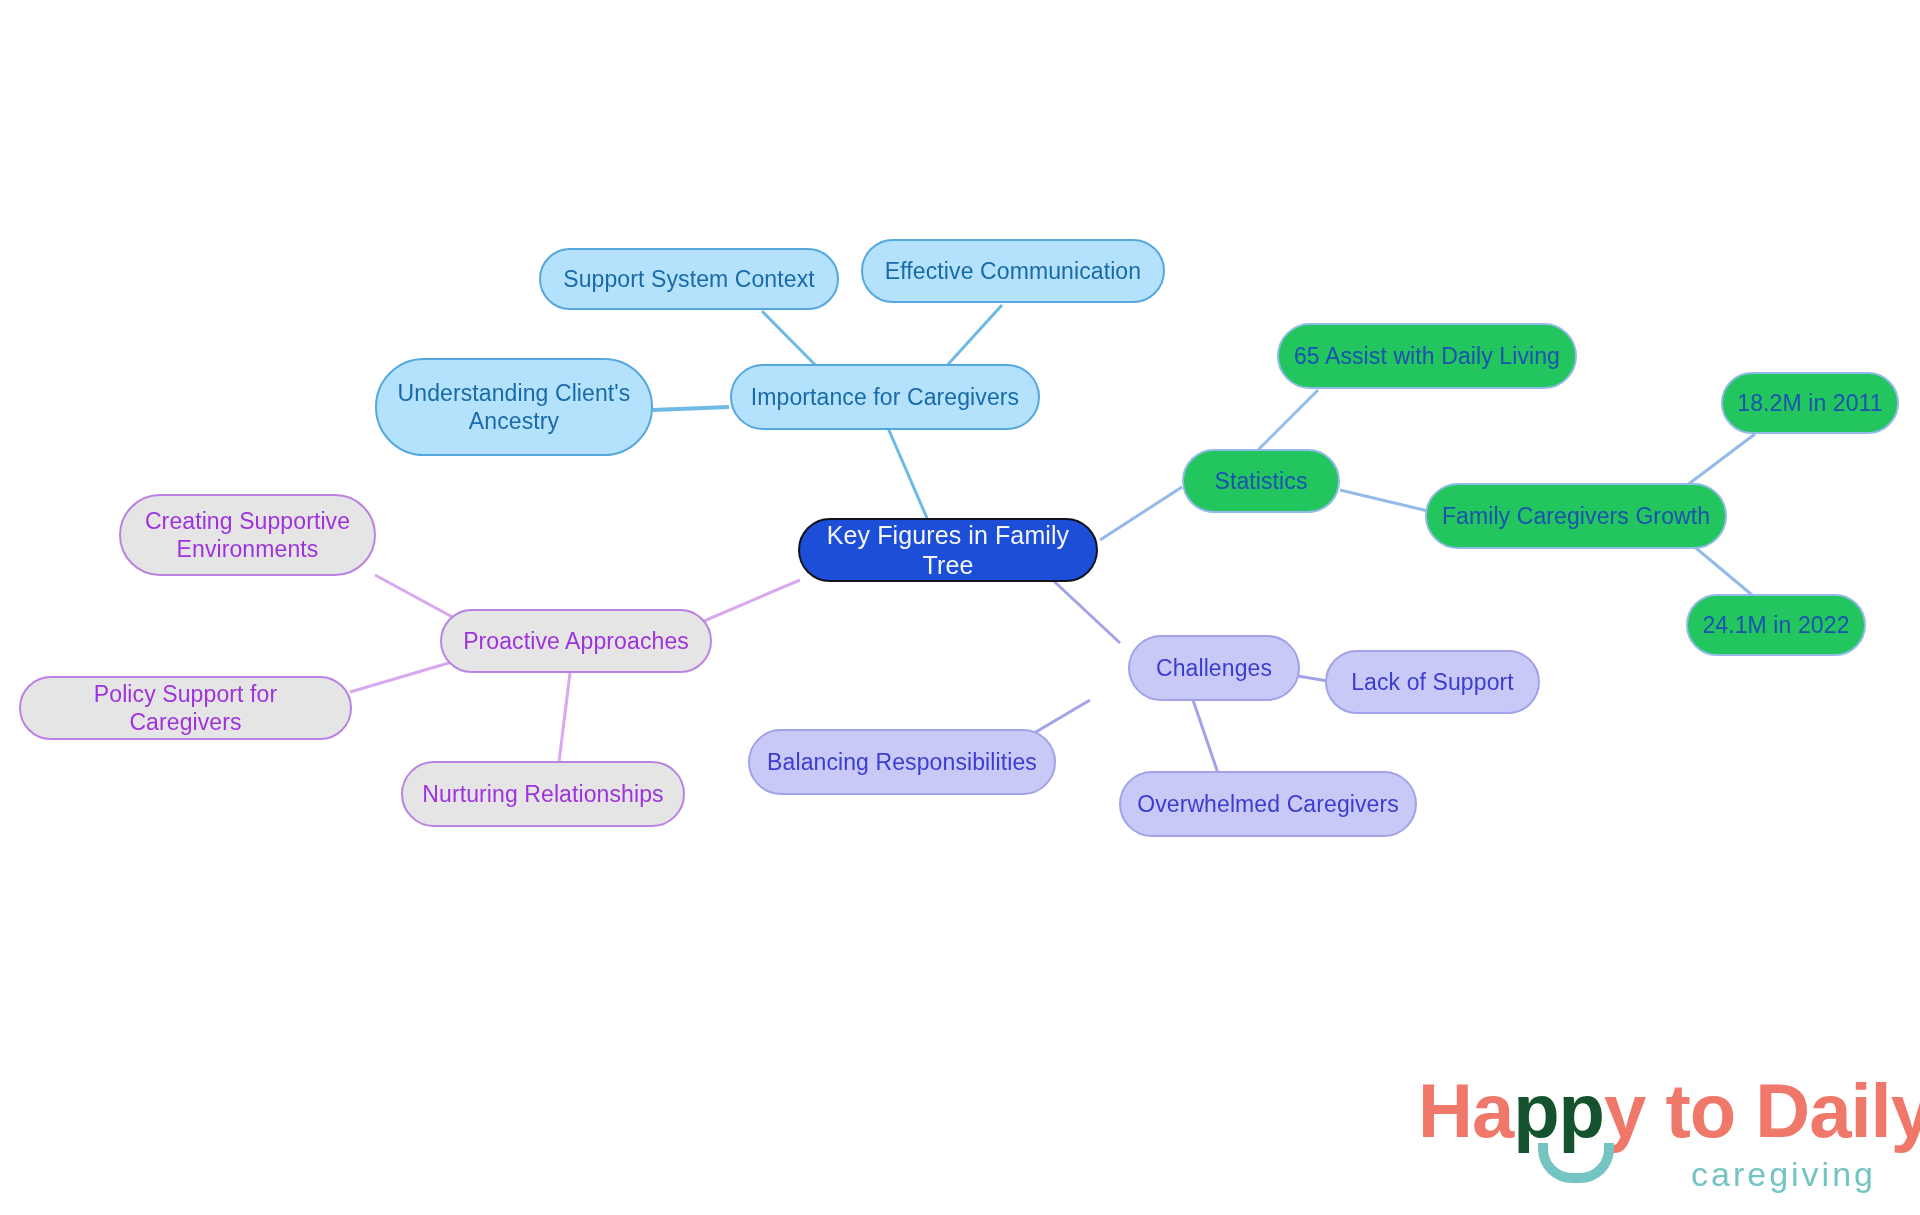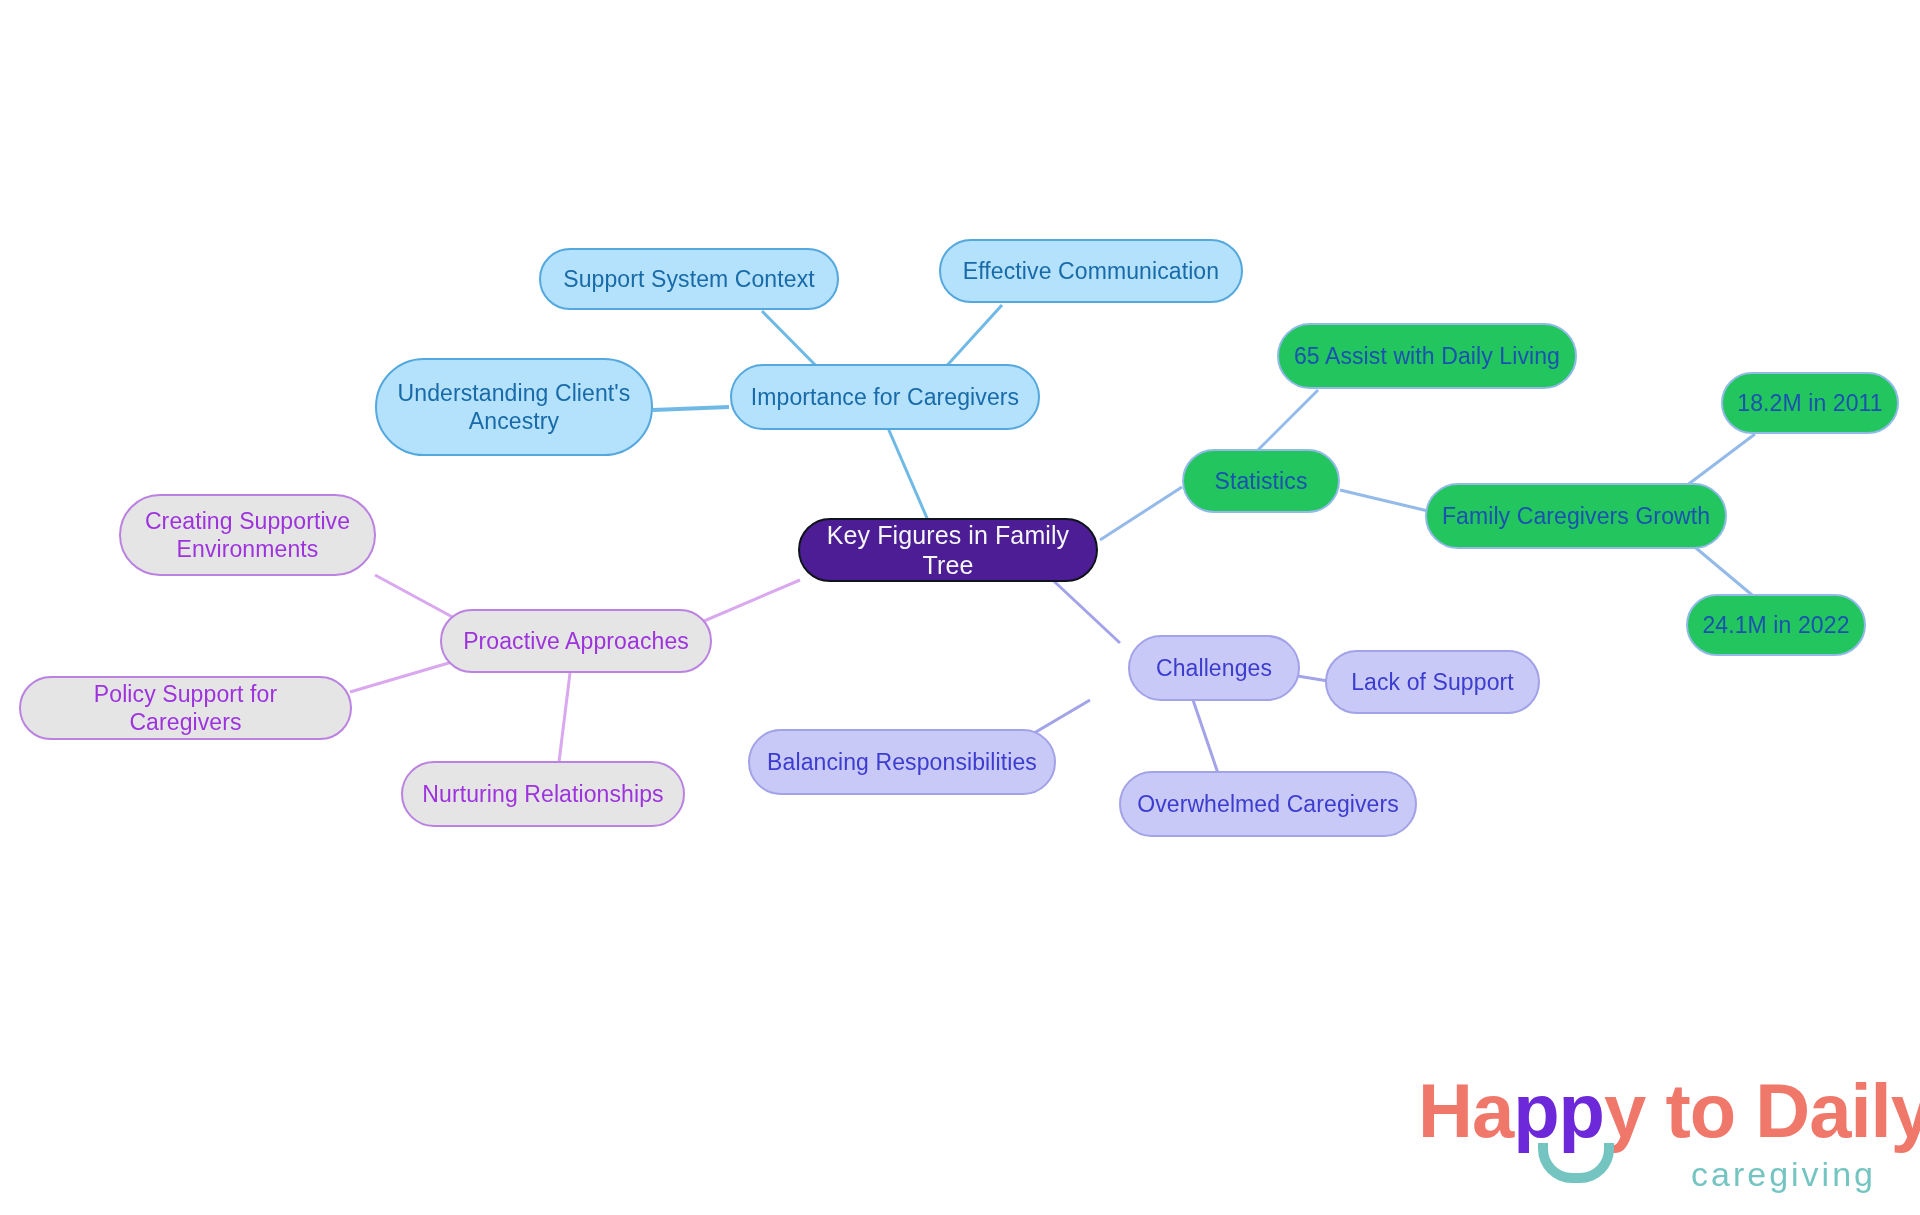--- a/index.html
+++ b/index.html
@@ -43,21 +43,21 @@
     border-style: solid;
     border-width: 2px;
     line-height: 1.22;
     padding: 0 14px;
     white-space: pre-line;
     letter-spacing: .1px;
   }
 
   
   .node.root {
-    background: #4c1d95;
+    background: #1d4ed8;
     border-color: #0f131c;
     color: #f4f6f8;
     font-size: 25px;
     border-radius: 34px;
   }
 
   
   .node.blue {
     background: #b4e1fc;
     border-color: #54a8de;
@@ -160,21 +160,21 @@
   </div>
 
   <div class="node blue" style="left:730px; top:364px; width:310px; height:66px;">
     <span>Importance for Caregivers</span>
   </div>
 
   <div class="node blue" style="left:539px; top:248px; width:300px; height:62px;">
     <span>Support System Context</span>
   </div>
 
-  <div class="node blue" style="left:939px; top:239px; width:304px; height:64px;">
+  <div class="node blue" style="left:861px; top:239px; width:304px; height:64px;">
     <span>Effective Communication</span>
   </div>
 
   <div class="node blue" style="left:375px; top:358px; width:278px; height:98px;">
     <span>Understanding Client's
 Ancestry</span>
   </div>
 
   <div class="node lblue" style="left:1182px; top:449px; width:158px; height:64px;">
     <span>Statistics</span>
@@ -223,18 +223,18 @@
 
   <div class="node plum" style="left:19px; top:676px; width:333px; height:64px;">
     <span>Policy Support for Caregivers</span>
   </div>
 
   <div class="node plum" style="left:401px; top:761px; width:284px; height:66px;text-align:right;">
     <span>Nurturing Relationships</span>
   </div>
 
   <div id="brand-logo">
-    <div class="brand-main"><span style="color:#f0786b;">Ha</span><span style="color:#6d28d9;">pp</span><span style="color:#f0786b;">y to Daily</span></div>
+    <div class="brand-main"><span style="color:#f0786b;">Ha</span><span style="color:#14532d;">pp</span><span style="color:#f0786b;">y to Daily</span></div>
     <div class="smile"></div>
     <div class="brand-sub" style="color:#74c5c1;margin-left:16px;">caregiving</div>
   </div>
 
 </div>
 
 </body></html>

